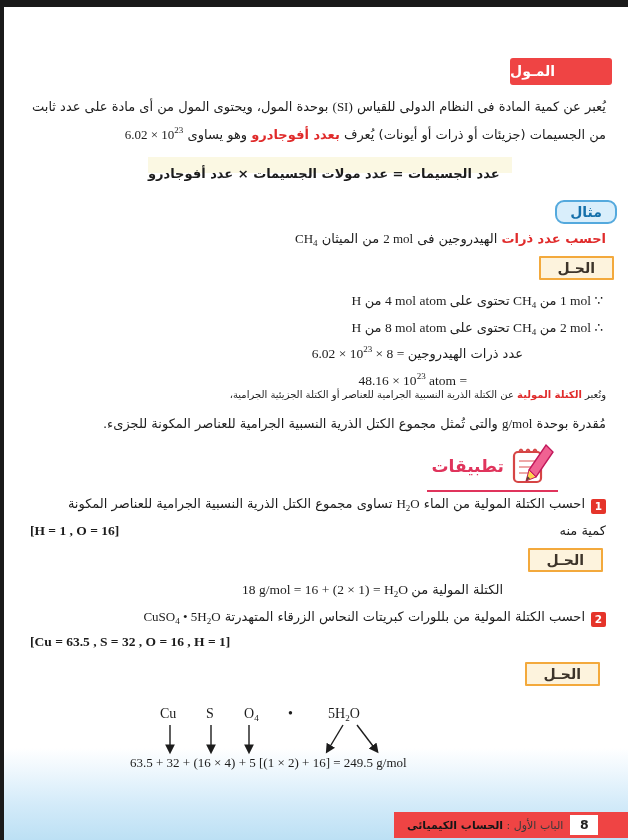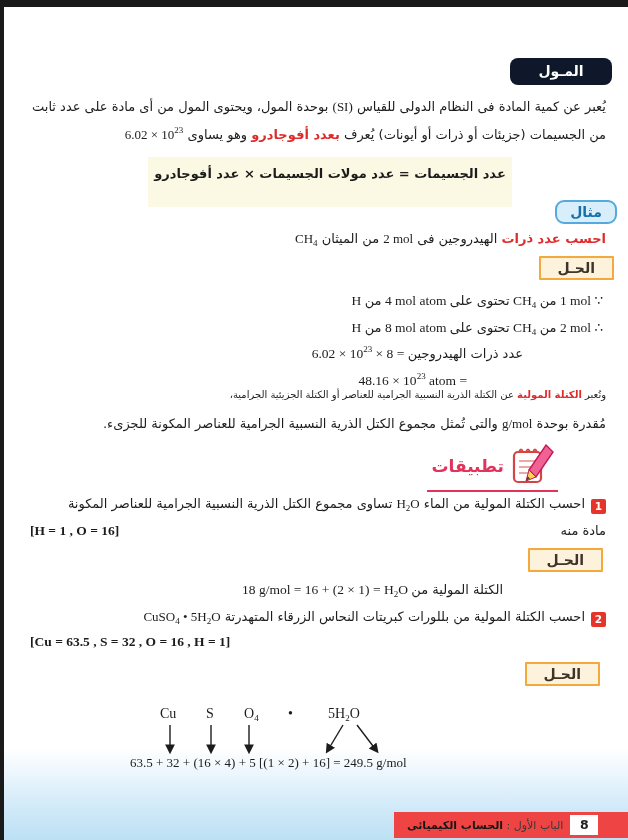--- a/index.html
+++ b/index.html
@@ -10,27 +10,27 @@
   .lat { font-family: "Liberation Serif", "DejaVu Sans", serif; }
   .red { color: #e02b2b; font-weight: bold; }
   sup { font-size: 9px; vertical-align: 6px; line-height: 0; }
   sub { font-size: 9px; vertical-align: -3px; line-height: 0; }
 
   .frame-top { position: absolute; z-index: 3; top: 0; left: 0; width: 628px; height: 7px; background: #1a1a1a; }
   .frame-left { position: absolute; z-index: 3; top: 0; left: 0; width: 4px; height: 840px; background: #1a1a1a; }
   .bottom-gradient { position: absolute; z-index: 0; top: 748px; left: 4px; right: 0; bottom: 0;
       background: linear-gradient(180deg, rgba(255,255,255,0) 0%, #eef7fd 25%, #d4ebf9 60%, #bce0f4 100%); }
 
-  .pill-mol { top: 58px; right: 16px; width: 102px; height: 27px; line-height: 27px; text-align: center;
-      background: #0f172a; color: #fff; font-weight: bold; font-size: 14px; border-radius: 8px; }
+  .pill-mol { top: 58px; right: 16px; width: 102px; height: 27px; line-height: 27px; text-align: left;
+      background: #ef4444; color: #fff; font-weight: bold; font-size: 14px; border-radius: 3px; }
 
   .intro-l1 { top: 99px; right: 22px; font-size: 13px; white-space: nowrap; }
   .intro-l2 { top: 127px; right: 22px; font-size: 13px; white-space: nowrap; }
 
-  .rule-box { top: 157px; left: 148px; width: 364px; height: 50px; line-height: 33px; text-align: center;
+  .rule-box { top: 157px; left: 148px; width: 364px; height: 16px; line-height: 33px; text-align: left;
       background: #fbf8e3; font-weight: bold; font-size: 13px; }
 
   .pill-example { top: 200px; right: 11px; padding: 2px 13px; background: #d9eefb; border: 2px solid #54a9dd;
       border-radius: 9px; color: #1470ab; font-weight: bold; font-size: 14px; }
 
   .question { top: 231px; right: 22px; font-size: 13px; white-space: nowrap; }
 
   .pill-sol { padding: 2px 17px; background: #fdf3dd; border: 2px solid #f3a93c; border-radius: 1px;
       color: #3d342a; font-weight: bold; font-size: 14px; }
   .s1 { top: 256px; right: 14px; }
@@ -136,21 +136,21 @@
         <polygon points="36,2 43,9 26,34 19,27" fill="#f06292" stroke="#c2185b" stroke-width="1.4"></polygon>
         <polygon points="19,27 26,34 16,38" fill="#ffd54f" stroke="#c2185b" stroke-width="1"></polygon>
         <polygon points="17.5,33 20,35.5 16,38" fill="#5d4037"></polygon>
       </svg>
     </span>
     <span class="apps-title">تطبيقات</span>
     <div class="apps-underline"></div>
   </div>
 
   <div class="abs a1l1 ar"><span class="badge">1</span><span>احسب الكتلة المولية من الماء </span><span dir="ltr" class="lat"><span>H</span><sub>2</sub><span>O</span></span><span> تساوى مجموع الكتل الذرية النسبية الجرامية للعناصر المكونة</span></div>
-  <div class="abs a1l2r ar">مادة منه</div>
+  <div class="abs a1l2r ar">كمية منه</div>
   <div class="abs a1l2l lat" dir="ltr">[H = 1 , O = 16]</div>
 
   <div class="abs pill-sol s2">الحـل</div>
 
   <div class="abs a1sol lat" dir="ltr"><span>18 g/mol = 16 + (2 × 1) = H</span><sub>2</sub><span>O </span><span class="ar-inline">الكتلة المولية من</span></div>
 
   <div class="abs a2l1 ar"><span class="badge">2</span><span>احسب الكتلة المولية من بللورات كبريتات النحاس الزرقاء المتهدرتة </span><span dir="ltr" class="lat"><span>CuSO</span><sub>4</sub><span> • 5H</span><sub>2</sub><span>O</span></span></div>
   <div class="abs a2l2l lat" dir="ltr">[Cu = 63.5 , S = 32 , O = 16 , H = 1]</div>
 
   <div class="abs pill-sol s3">الحـل</div>

